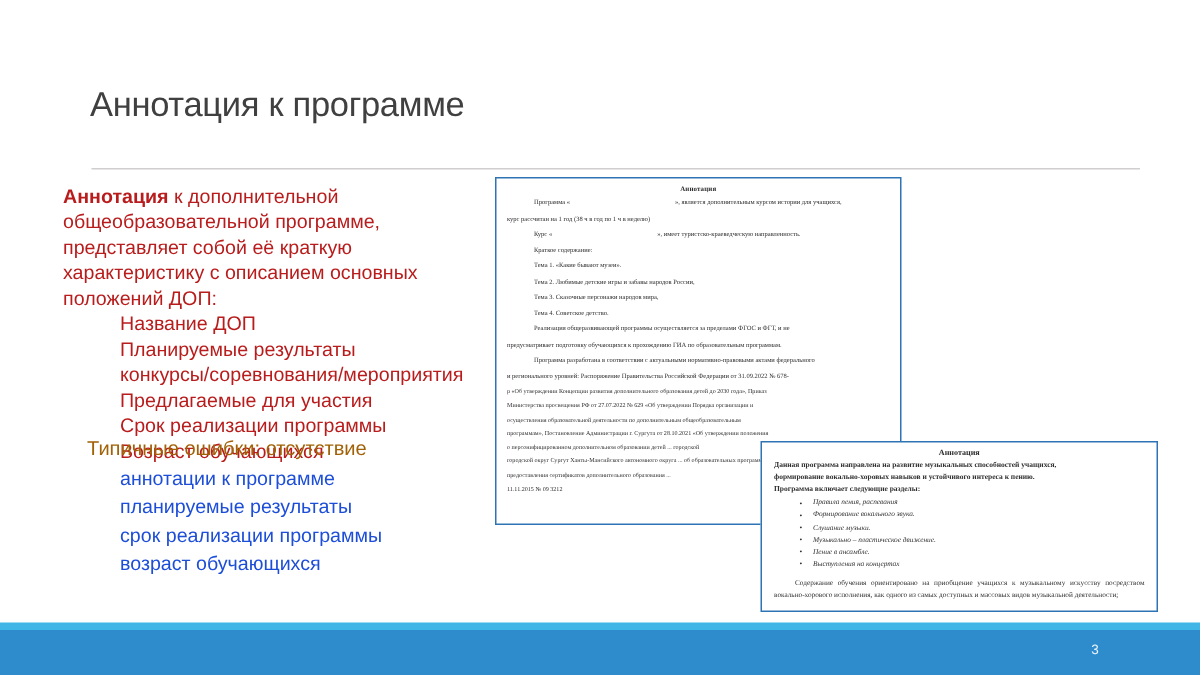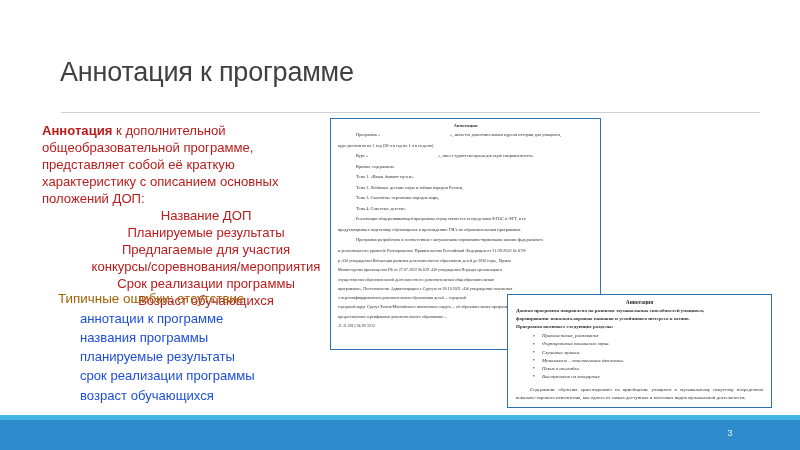--- a/index.html
+++ b/index.html
@@ -15,21 +15,21 @@
     font-family: "Liberation Sans", sans-serif;
     color: #404040;
   }
 
   
   #slide-title {
     position: absolute;
     left: 60px;
     top: 57px;
     width: 680px;
-    font-size: 27px;
+    font-size: 23px;
     line-height: 1.12;
     font-weight: 400;
     color: #404040;
     letter-spacing: -0.2px;
     white-space: nowrap;
   }
   #title-rule {
     position: absolute;
     left: 61px;
     top: 112px;
@@ -46,21 +46,20 @@
     width: 290px;
     font-size: 13.1px;
     line-height: 1.30;
     color: #b91c1c;
   }
   #left-body .lead { margin: 0; }
   #left-body .lead b { font-weight: bold; }
   #left-body .sub {
     margin: 0;
     padding-left: 38px;
-    text-align: center;
   }
 
   #errors-block {
     position: absolute;
     left: 42px;
     top: 289px;
     width: 300px;
     font-size: 13.1px;
     line-height: 1.47;
   }
@@ -196,30 +195,29 @@
 </head>
 <body>
 
 <div id="slide-title">Аннотация к программе</div>
 <div id="title-rule"></div>
 
 <div id="left-body">
   <p class="lead"><b>Аннотация</b><span> к дополнительной общеобразовательной программе, представляет собой её краткую характеристику с описанием основных положений ДОП:</span></p>
   <p class="sub">Название ДОП</p>
   <p class="sub">Планируемые результаты</p>
+  <p class="sub">конкурсы/соревнования/мероприятия</p>
   <p class="sub">Предлагаемые для участия</p>
-  <p class="sub">конкурсы/соревнования/мероприятия</p>
   <p class="sub">Срок реализации программы</p>
   <p class="sub">Возраст обучающихся</p>
 </div>
 
 <div id="errors-block">
   <p class="err-head">Типичные ошибки: отсутствие</p>
   <p class="err-item">аннотации к программе</p>
-  <p class="err-item">названия программы</p>
   <p class="err-item">планируемые результаты</p>
   <p class="err-item">срок реализации программы</p>
   <p class="err-item">возраст обучающихся</p>
 </div>
 
 <div class="doc-box" id="doc-box-1">
   <p class="doc-title">Аннотация</p>
   <p class="doc-p ind"><span>Программа «</span><span class="gap"></span><span>», является дополнительным курсом истории для учащихся,</span></p>
   <p class="doc-p">курс рассчитан на 1 год (38 ч в год по 1 ч в неделю)</p>
   <p class="doc-p ind"><span>Курс «</span><span class="gap"></span><span>», имеет туристско-краеведческую направленность.</span></p>

